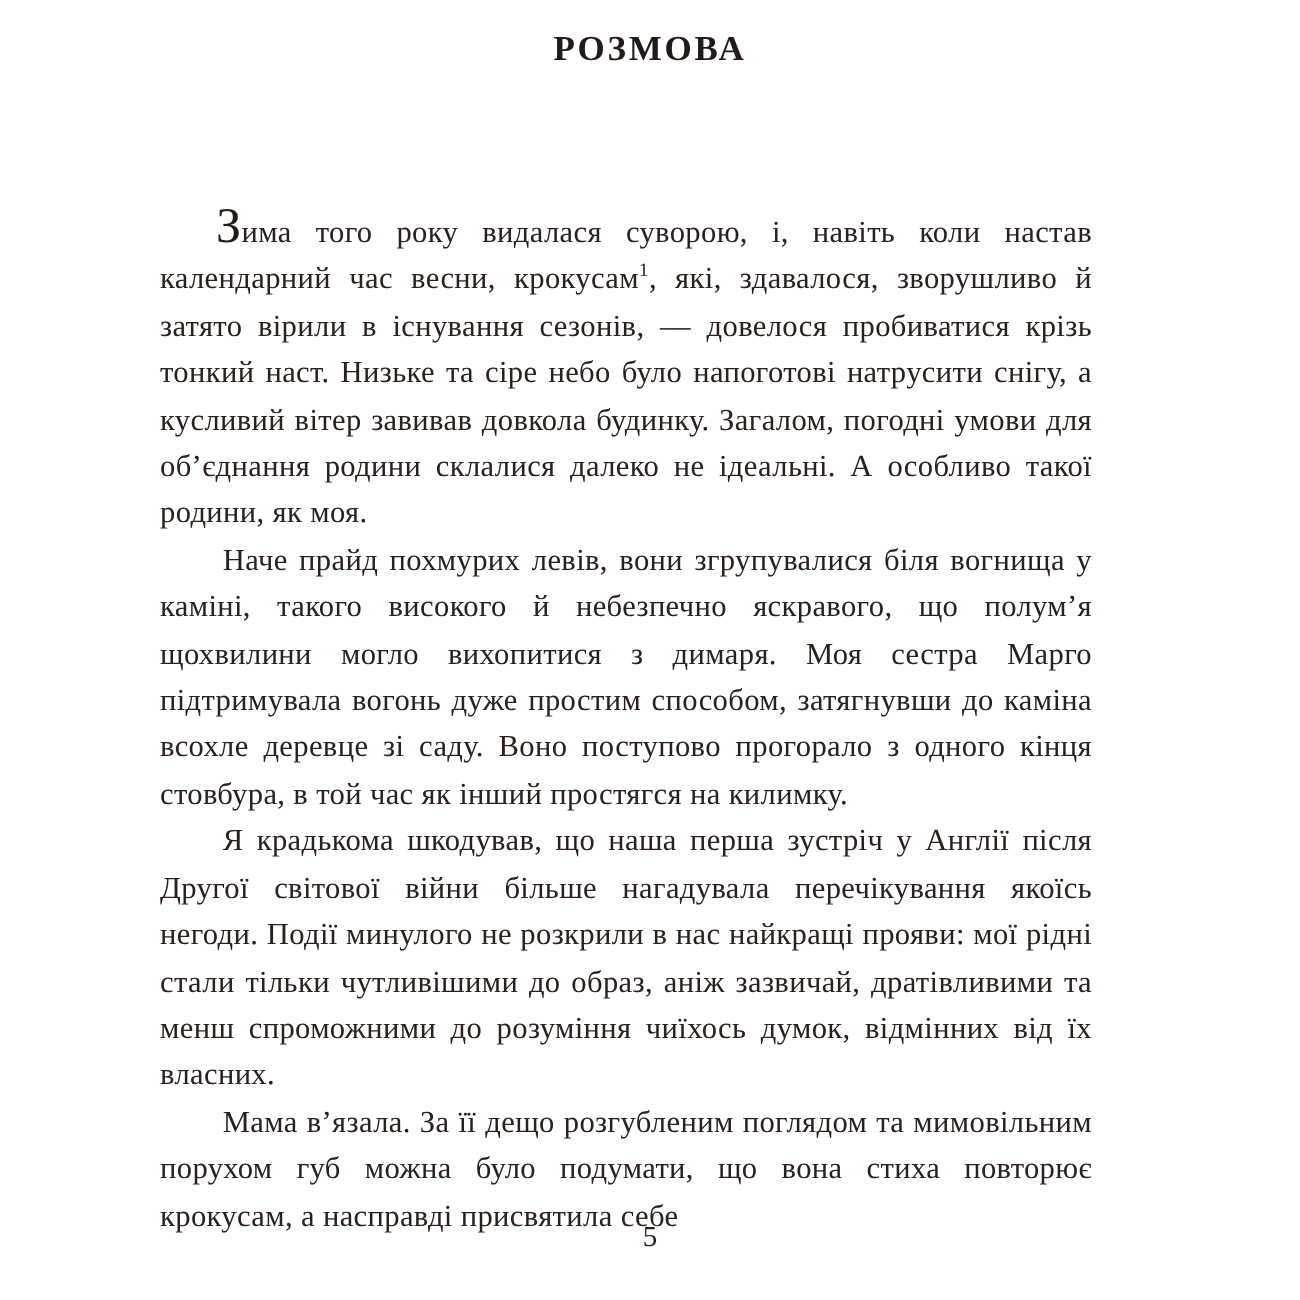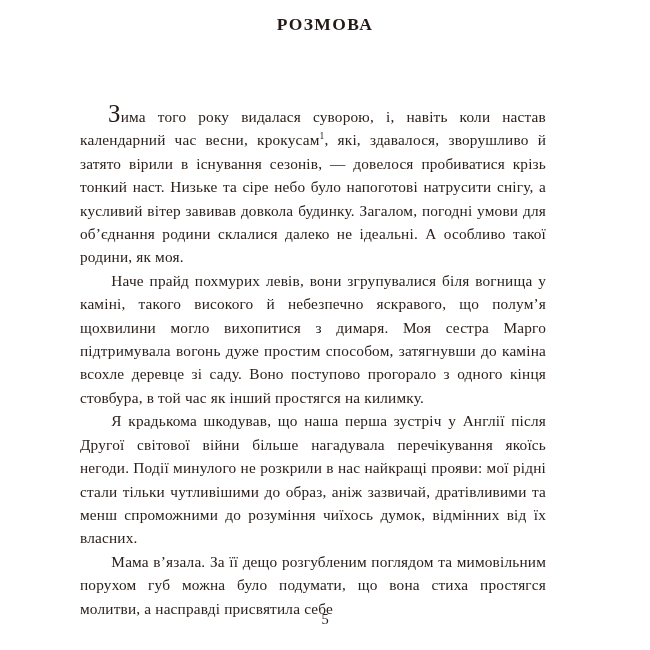--- a/index.html
+++ b/index.html
@@ -85,19 +85,19 @@
   <div class="chapter-title">РОЗМОВА</div>
 
   <div class="text-block">
 
     <p class="para first"><span class="dropcap">З</span><span>има того року видалася суворою, і, навіть коли настав календарний час весни, крокусам</span><sup class="fn">1</sup><span>, які, здавалося, зворушливо й затято вірили в існування сезонів, — довелося пробиватися крізь тонкий наст. Низьке та сіре небо було напоготові натрусити снігу, а кусливий вітер завивав довкола будинку. Загалом, погодні умови для об’єднання родини склалися далеко не ідеальні. А особливо такої родини, як моя.</span></p>
 
     <p class="para">Наче прайд похмурих левів, вони згрупувалися біля вогнища у каміні, такого високого й небезпечно яскравого, що полум’я щохвилини могло вихопитися з димаря. Моя сестра Марго підтримувала вогонь дуже простим способом, затягнувши до каміна всохле деревце зі саду. Воно поступово прогорало з одного кінця стовбура, в той час як інший простягся на килимку.</p>
 
     <p class="para">Я крадькома шкодував, що наша перша зустріч у Англії після Другої світової війни більше нагадувала перечікування якоїсь негоди. Події минулого не розкрили в нас найкращі прояви: мої рідні стали тільки чутливішими до образ, аніж зазвичай, дратівливими та менш спроможними до розуміння чиїхось думок, відмінних від їх власних.</p>
 
-    <p class="para">Мама в’язала. За її дещо розгубленим поглядом та мимовільним порухом губ можна було подумати, що вона стиха простягся молитви, а насправді присвятила себе</p>
+    <p class="para">Мама в’язала. За її дещо розгубленим поглядом та мимовільним порухом губ можна було подумати, що вона стиха повторює крокусам, а насправді присвятила себе</p>
 
   </div>
 
   <div class="page-number">5</div>
 
 </div>
 
 </body></html>

